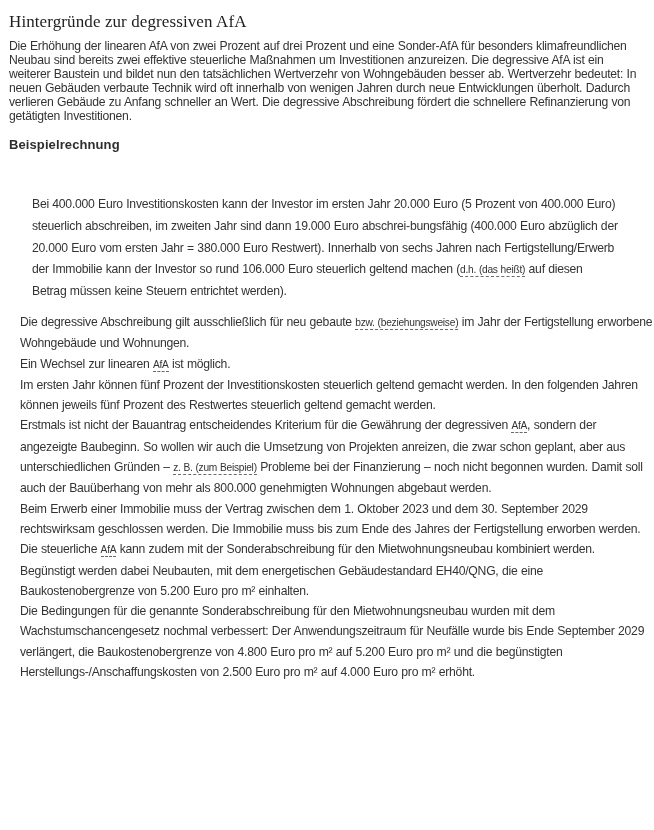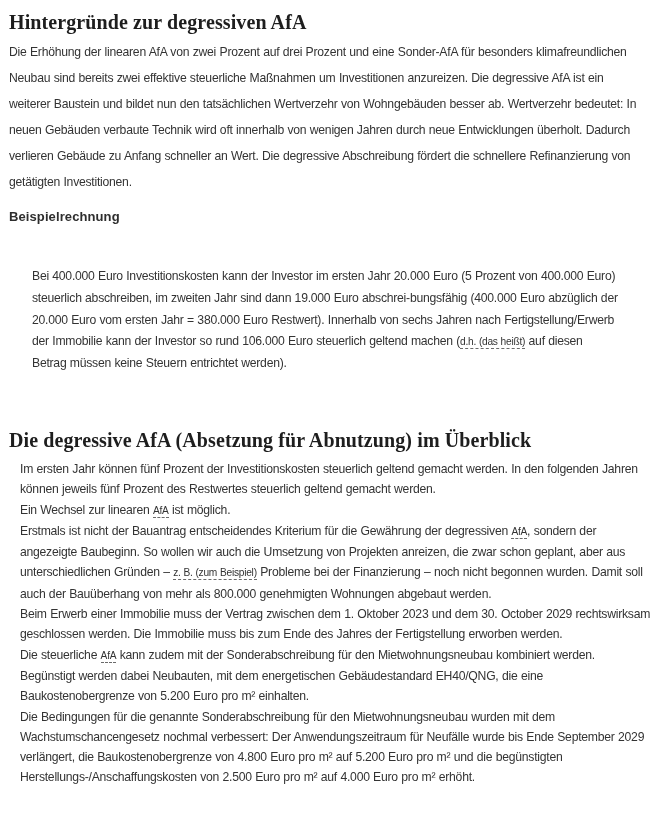--- a/index.html
+++ b/index.html
@@ -12,39 +12,39 @@
     height: 830px;
     overflow: hidden;
     font-family: "Liberation Sans", "DejaVu Sans", sans-serif;
     color: #333333;
   }
   .doc {
     padding: 12px 7px 0 9px;
   }
   .doc-h1, .doc-h2 {
     font-family: "Liberation Serif", "DejaVu Serif", serif;
-    font-weight: 700;
-    font-size: 20px;
+    font-weight: 400;
+    font-size: 17px;
     line-height: 20px;
     color: #1e1e1e;
     margin: 0;
     letter-spacing: 0.1px;
   }
   .doc-h2 {
     margin-top: 55px;
   }
   .body-rich {
     font-size: 12.2px;
     letter-spacing: -0.25px;
     word-spacing: 0.3px;
   }
   .intro {
     margin: 7px 0 0 0;
     width: 638px;
-    line-height: 26px;
+    line-height: 14px;
   }
   .example-label {
     margin: 14px 0 0 0;
     font-size: 13px;
     font-weight: 700;
     color: #2e2e2e;
     letter-spacing: 0.1px;
   }
   .example {
     margin: 42px 0 4px 23px;
@@ -74,24 +74,24 @@
 <main class="doc">
 
   <h1 class="doc-h1">Hintergründe zur degressiven AfA</h1>
 
   <p class="intro body-rich"><span class="txt">Die Erhöhung der linearen AfA von zwei Prozent auf drei Prozent und eine Sonder-AfA für besonders klimafreundlichen Neubau sind bereits zwei effektive steuerliche Maßnahmen um Investitionen anzureizen. Die degressive AfA ist ein weiterer Baustein und bildet nun den tatsächlichen Wertverzehr von Wohngebäuden besser ab. Wertverzehr bedeutet: In neuen Gebäuden verbaute Technik wird oft innerhalb von wenigen Jahren durch neue Entwicklungen überholt. Dadurch verlieren Gebäude zu Anfang schneller an Wert. Die degressive Abschreibung fördert die schnellere Refinanzierung von getätigten Investitionen.</span></p>
 
   <h3 class="example-label">Beispielrechnung</h3>
 
   <p class="example body-rich"><span class="txt">Bei 400.000 Euro Investitionskosten kann der Investor im ersten Jahr 20.000 Euro (5 Prozent von 400.000 Euro) steuerlich abschreiben, im zweiten Jahr sind dann 19.000 Euro abschrei-bungsfähig (400.000 Euro abzüglich der 20.000 Euro vom ersten Jahr = 380.000 Euro Restwert). Innerhalb von sechs Jahren nach Fertigstellung/Erwerb der Immobilie kann der Investor so rund 106.000 Euro steuerlich geltend machen (</span><span class="abbr">d.h. (das heißt)</span><span class="txt"> auf diesen Betrag müssen keine Steuern entrichtet werden).</span></p>
 
-  <h2 class="doc-h2">Die degressive AfA (Absetzung für Abnutzung) im Überblick</h2>
 
   <div class="overview body-rich">
+      <p class="list-item"><span class="txt">Die degressive Abschreibung gilt ausschließlich für neu gebaute </span><span class="abbr">bzw. (beziehungsweise)</span><span class="txt"> im Jahr der Fertigstellung erworbene Wohngebäude und Wohnungen.</span></p>
+      <p class="list-item"><span class="txt">Ein Wechsel zur linearen </span><span class="abbr">AfA</span><span class="txt"> ist möglich.</span></p>
       <p class="list-item"><span class="txt">Im ersten Jahr können fünf Prozent der Investitionskosten steuerlich geltend gemacht werden. In den folgenden Jahren können jeweils fünf Prozent des Restwertes steuerlich geltend gemacht werden.</span></p>
-      <p class="list-item"><span class="txt">Ein Wechsel zur linearen </span><span class="abbr">AfA</span><span class="txt"> ist möglich.</span></p>
       <p class="list-item"><span class="txt">Erstmals ist nicht der Bauantrag entscheidendes Kriterium für die Gewährung der degressiven </span><span class="abbr">AfA</span><span class="txt">, sondern der angezeigte Baubeginn. So wollen wir auch die Umsetzung von Projekten anreizen, die zwar schon geplant, aber aus unterschiedlichen Gründen – </span><span class="abbr">z. B. (zum Beispiel)</span><span class="txt"> Probleme bei der Finanzierung – noch nicht begonnen wurden. Damit soll auch der Bauüberhang von mehr als 800.000 genehmigten Wohnungen abgebaut werden.</span></p>
-      <p class="list-item"><span class="txt">Beim Erwerb einer Immobilie muss der Vertrag zwischen dem 1. Oktober 2023 und dem 30. October 2029 rechtswirksam geschlossen werden. Die Immobilie muss bis zum Ende des Jahres der Fertigstellung erworben werden.</span></p>
+      <p class="list-item"><span class="txt">Beim Erwerb einer Immobilie muss der Vertrag zwischen dem 1. Oktober 2023 und dem 30. September 2029 rechtswirksam geschlossen werden. Die Immobilie muss bis zum Ende des Jahres der Fertigstellung erworben werden.</span></p>
       <p class="list-item"><span class="txt">Die steuerliche </span><span class="abbr">AfA</span><span class="txt"> kann zudem mit der Sonderabschreibung für den Mietwohnungsneubau kombiniert werden. Begünstigt werden dabei Neubauten, mit dem energetischen Gebäudestandard EH40/QNG, die eine Baukostenobergrenze von 5.200 Euro pro m² einhalten.</span></p>
       <p class="list-item"><span class="txt">Die Bedingungen für die genannte Sonderabschreibung für den Mietwohnungsneubau wurden mit dem Wachstumschancengesetz nochmal verbessert: Der Anwendungszeitraum für Neufälle wurde bis Ende September 2029 verlängert, die Baukostenobergrenze von 4.800 Euro pro m² auf 5.200 Euro pro m² und die begünstigten Herstellungs-/Anschaffungskosten von 2.500 Euro pro m² auf 4.000 Euro pro m² erhöht.</span></p>
     </div>
 
 </main>
 
 </body></html>

